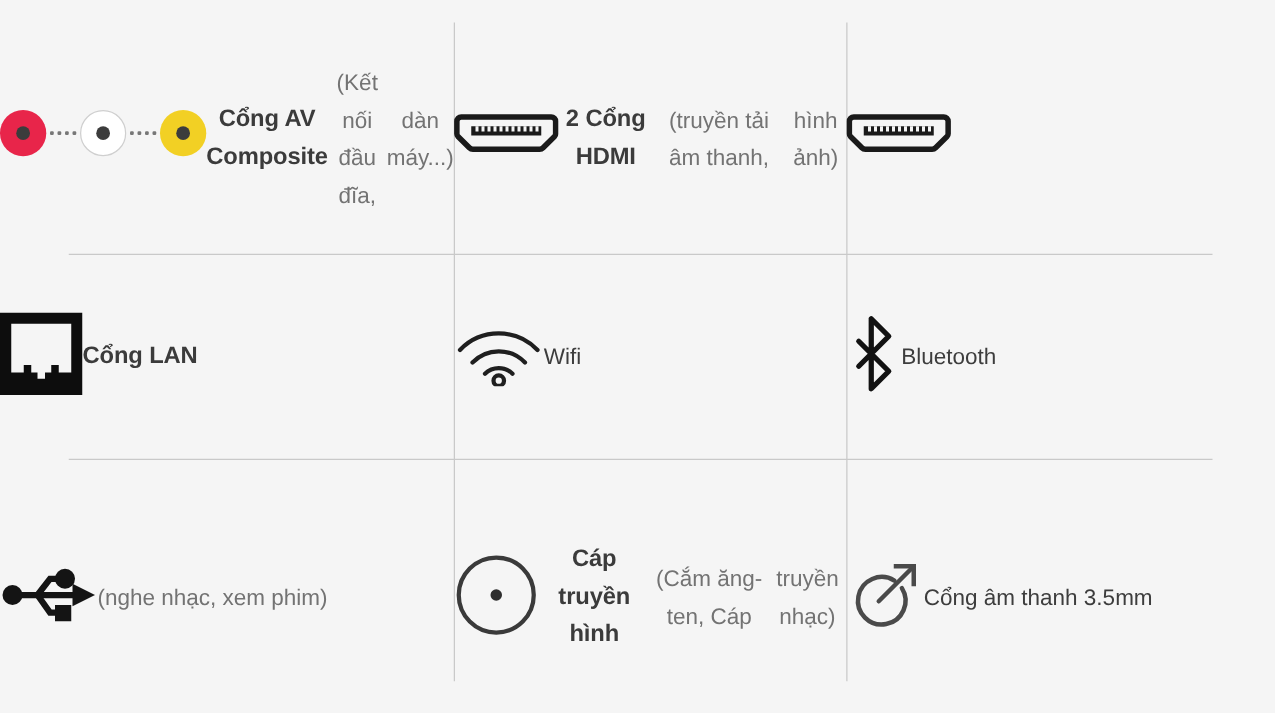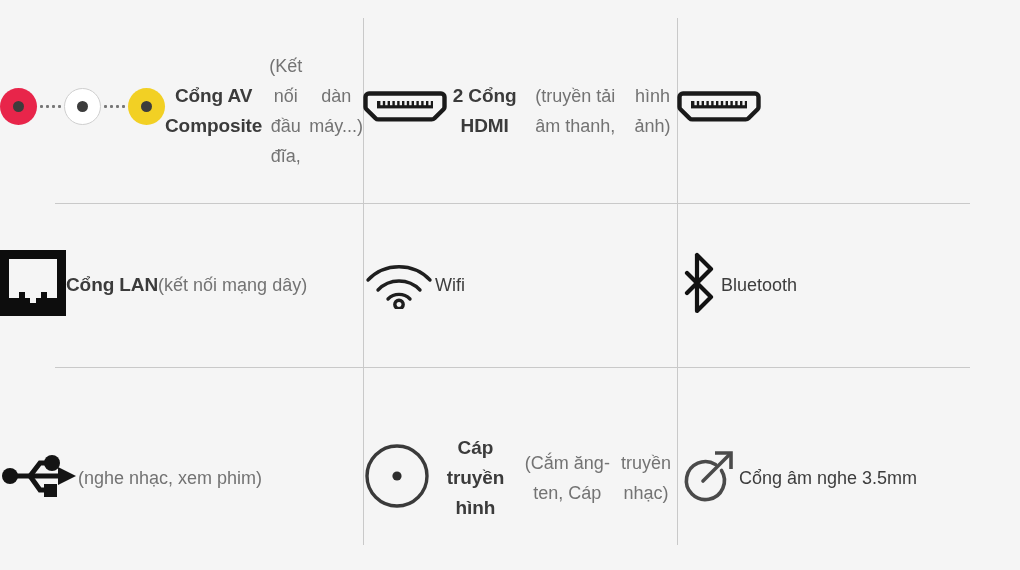--- a/index.html
+++ b/index.html
@@ -222,21 +222,20 @@
     </div>
 
     <div class="cell r2">
       <div class="icon-wrap">
         <svg width="66" height="66" viewBox="0 0 66 66">
           <rect x="0" y="0" width="66" height="66" fill="#0d0d0d"></rect>
           <path d="M9 9 H57 V48 H47 V42 H41 V48 H36 V53 H30 V48 H25 V42 H19 V48 H9 Z" fill="#f5f5f5"></path>
         </svg>
       </div>
       <div class="cap-title">Cổng LAN</div>
-      <div class="cap-sub">(kết nối mạng dây)</div>
     </div>
 
     <div class="cell r2">
       <div class="icon-wrap">
         <svg width="72" height="52" viewBox="0 0 72 52">
           <path d="M5 23 A43 43 0 0 1 67 23" fill="none" stroke="#1f1f1f" stroke-width="3.4" stroke-linecap="round"></path>
           <path d="M15 33 A29 29 0 0 1 57 33" fill="none" stroke="#1f1f1f" stroke-width="3.4" stroke-linecap="round"></path>
           <path d="M25 42 A15.5 15.5 0 0 1 47 42" fill="none" stroke="#1f1f1f" stroke-width="3.4" stroke-linecap="round"></path>
           <circle cx="36" cy="47.5" r="4.2" fill="none" stroke="#1f1f1f" stroke-width="3.4"></circle>
         </svg>
@@ -281,17 +280,17 @@
     </div>
 
     <div class="cell r3">
       <div class="icon-wrap">
         <svg width="62" height="62" viewBox="0 0 62 62">
           <path d="M38.5 19.5 A19 19 0 1 0 44.5 25.5" fill="none" stroke="#4a4a4a" stroke-width="3.6" stroke-linecap="round"></path>
           <path d="M26 36 L53 9" fill="none" stroke="#4a4a4a" stroke-width="3.6" stroke-linecap="round"></path>
           <path d="M38 8 H54 V24" fill="none" stroke="#4a4a4a" stroke-width="3.6" stroke-linejoin="miter" stroke-linecap="butt"></path>
         </svg>
       </div>
-      <div class="cap-single">Cổng âm nghe 3.5mm</div>
+      <div class="cap-single">Cổng âm thanh 3.5mm</div>
     </div>
 
   </div>
 </div>
 
 </body></html>

